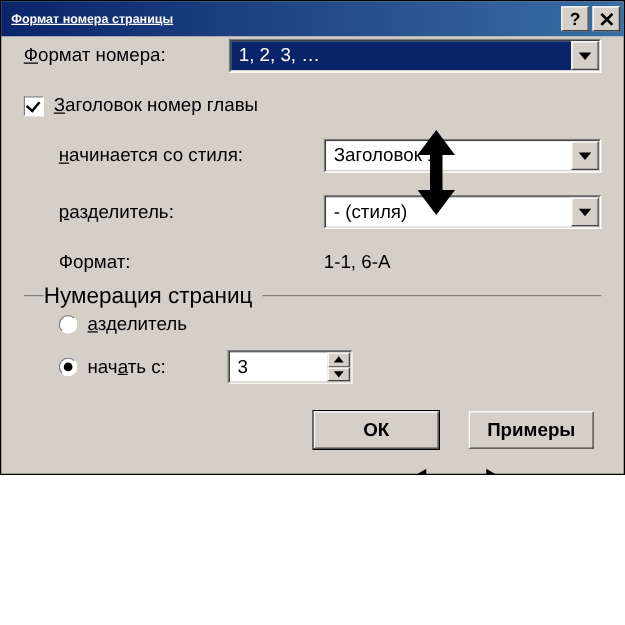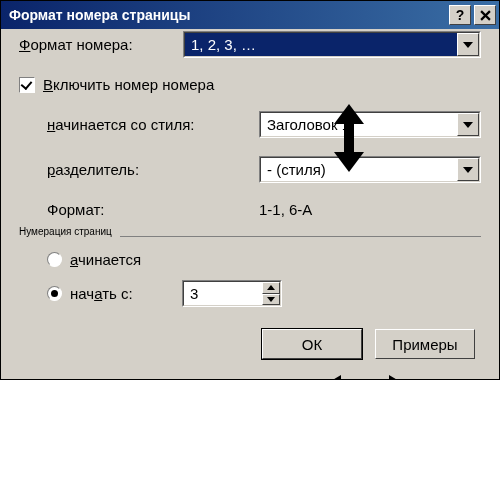--- a/index.html
+++ b/index.html
@@ -19,21 +19,22 @@
     background: linear-gradient(to right, #0a246a, #3a6ea5);
     color: #fff;
     display: flex;
     align-items: center;
     height: 28px;
     padding: 0 3px 0 8px;
   }
   .titlebar-text {
     flex: 1;
     font-weight: bold;
-    font-size: 14px;
+    font-size: 10px;
+    text-decoration: underline;
   }
   .titlebar-btn {
     width: 22px;
     height: 20px;
     background: #d4d0c8;
     border-top: 1px solid #fff;
     border-left: 1px solid #fff;
     border-right: 1px solid #404040;
     border-bottom: 1px solid #404040;
     margin-left: 3px;
@@ -138,24 +139,24 @@
   }
   .groupbox {
     position: relative;
     border-top: 1px solid #808080;
     margin: 16px 0 22px 0;
     padding-top: 14px;
   }
   .groupbox-label {
     position: absolute;
     top: -11px;
-    left: 0;
+    left: 16px;
     background: #d4d0c8;
     padding-right: 8px;
-    font-size: 10px;
+    font-size: 18px;
   }
   .radio {
     width: 15px; height: 15px;
     border-radius: 50%;
     background: #fff;
     border-top: 1px solid #808080;
     border-left: 1px solid #808080;
     border-right: 1px solid #fff;
     border-bottom: 1px solid #fff;
     margin-right: 8px;
@@ -218,22 +219,23 @@
   }
   .tri-down-sm {
     width: 0; height: 0;
     border-left: 4px solid transparent;
     border-right: 4px solid transparent;
     border-top: 5px solid #000;
   }
   .button-row {
     display: flex;
     justify-content: flex-end;
-    gap: 13px;
+    gap: 24px;
     padding-right: 6px;
+    font-weight: bold;
   }
   .btn {
     min-width: 100px;
     height: 30px;
     background: #d4d0c8;
     border-top: 1px solid #fff;
     border-left: 1px solid #fff;
     border-right: 1px solid #404040;
     border-bottom: 1px solid #404040;
     font-size: 15px;
@@ -284,21 +286,21 @@
           <div class="combo-text selected">1, 2, 3, …</div>
           <div class="combo-btn">
               <div class="tri-down"></div>
             </div>
         </div>
       </div>
     </div>
 
     <div class="row">
       <span class="checkbox"></span>
-      <span class="label underline-first">Включить номер номера</span>
+      <span class="label underline-first">Заголовок номер главы</span>
     </div>
 
     <div class="sub">
       <div class="row">
         <span class="label" style="width:212px"><span style="text-decoration:underline">н</span>ачинается со стиля:</span>
         <div class="combo" style="flex:1">
           <div class="combo-inner">
             <div class="combo-text">Заголовок 1</div>
             <div class="combo-btn">
                 <div class="tri-down"></div>
@@ -324,21 +326,21 @@
         <span class="label">1-1, 6-A</span>
       </div>
     </div>
 
     <div class="groupbox">
       <span class="groupbox-label">Нумерация страниц</span>
 
       <div class="sub">
         <div class="row tight">
           <span class="radio"></span>
-          <span class="label underline-first">ачинается</span>
+          <span class="label underline-first">азделитель</span>
         </div>
         <div class="row">
           <span class="radio checked"></span>
           <span class="label" style="width:112px">нач<span style="text-decoration:underline">а</span>ть с:</span>
           <div class="spinner">
             <div class="spinner-inner">
               <div class="spinner-text">3</div>
               <div class="spinner-btns">
                 <div class="spin-btn">
                     <div class="tri-up"></div>

